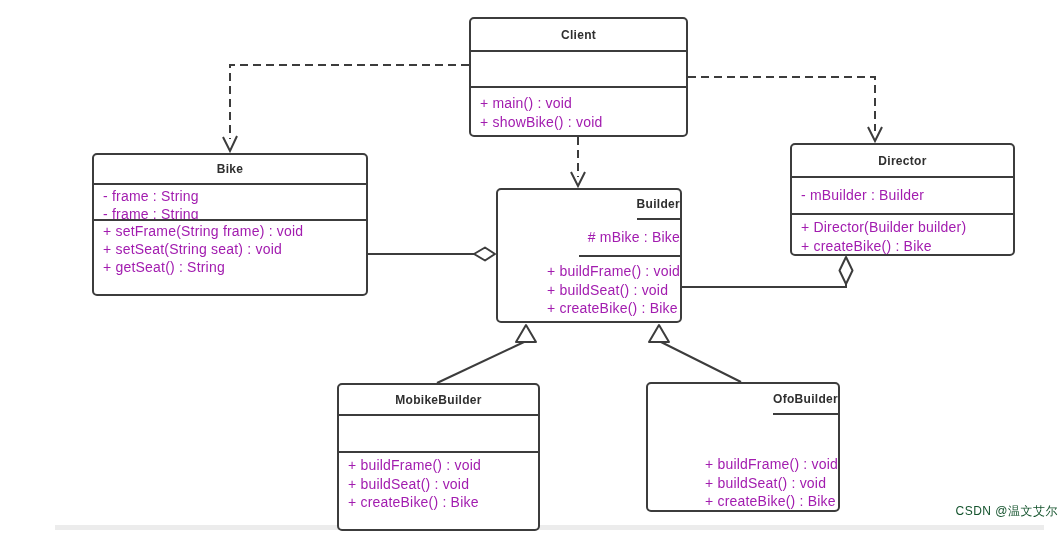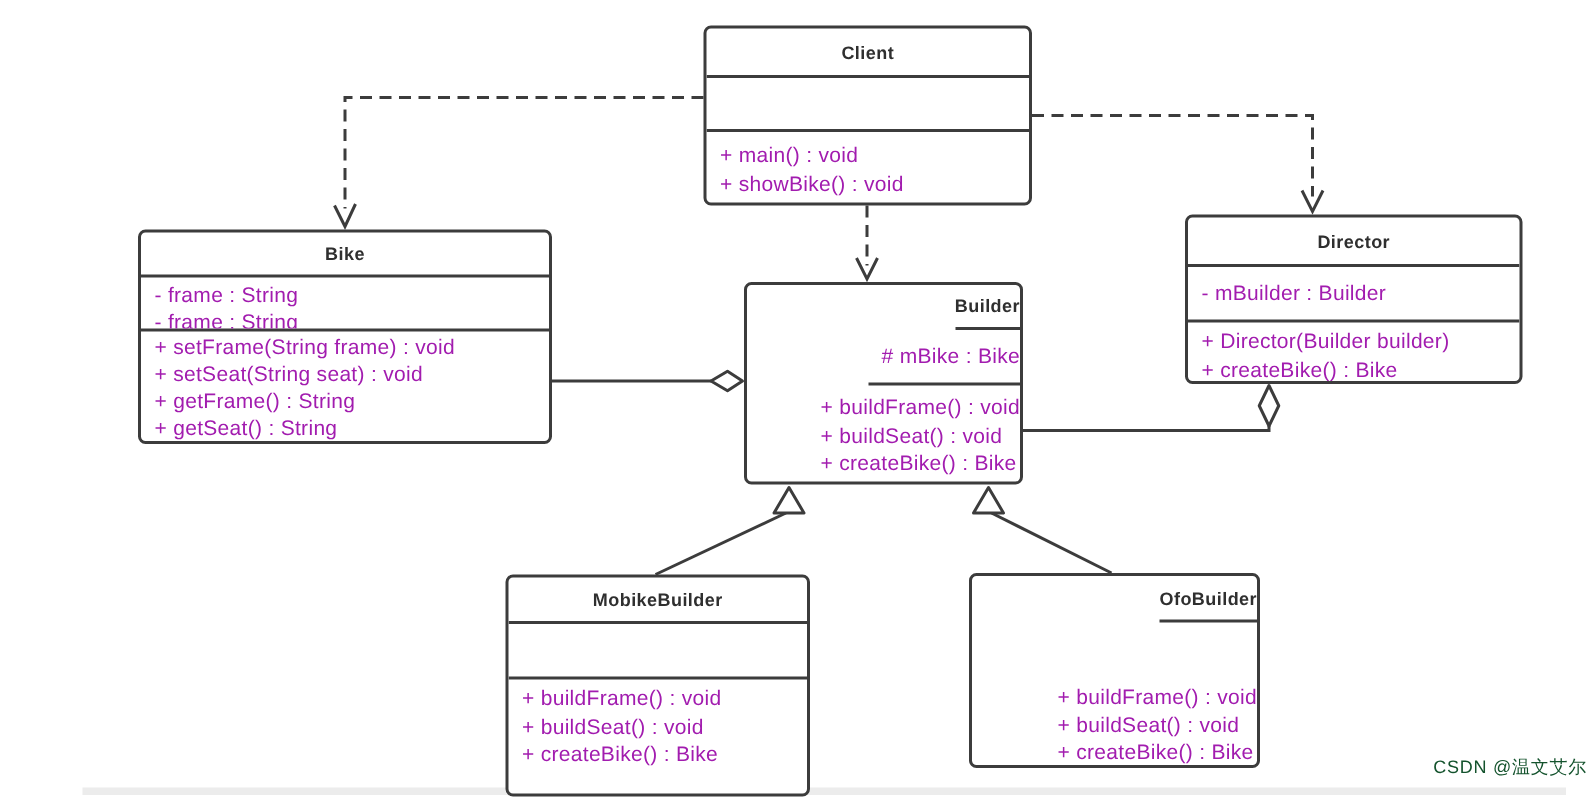--- a/index.html
+++ b/index.html
@@ -119,21 +119,20 @@
 
 <div class="uml-box" id="box-bike">
   <div class="uml-title">Bike</div>
   <div class="uml-attrs">
       <div class="member">- frame : String</div>
       <div class="member">- frame : String</div>
     </div>
   <div class="uml-methods">
       <div class="member">+ setFrame(String frame) : void</div>
       <div class="member">+ setSeat(String seat) : void</div>
-      <div class="member">+ getFrame() : String</div>
       <div class="member">+ getSeat() : String</div>
     </div>
 </div>
 
 <div class="uml-box" id="box-builder">
   <div class="uml-title">Builder</div>
   <div class="uml-attrs">
       <div class="member"># mBike : Bike</div>
     </div>
   <div class="uml-methods">

